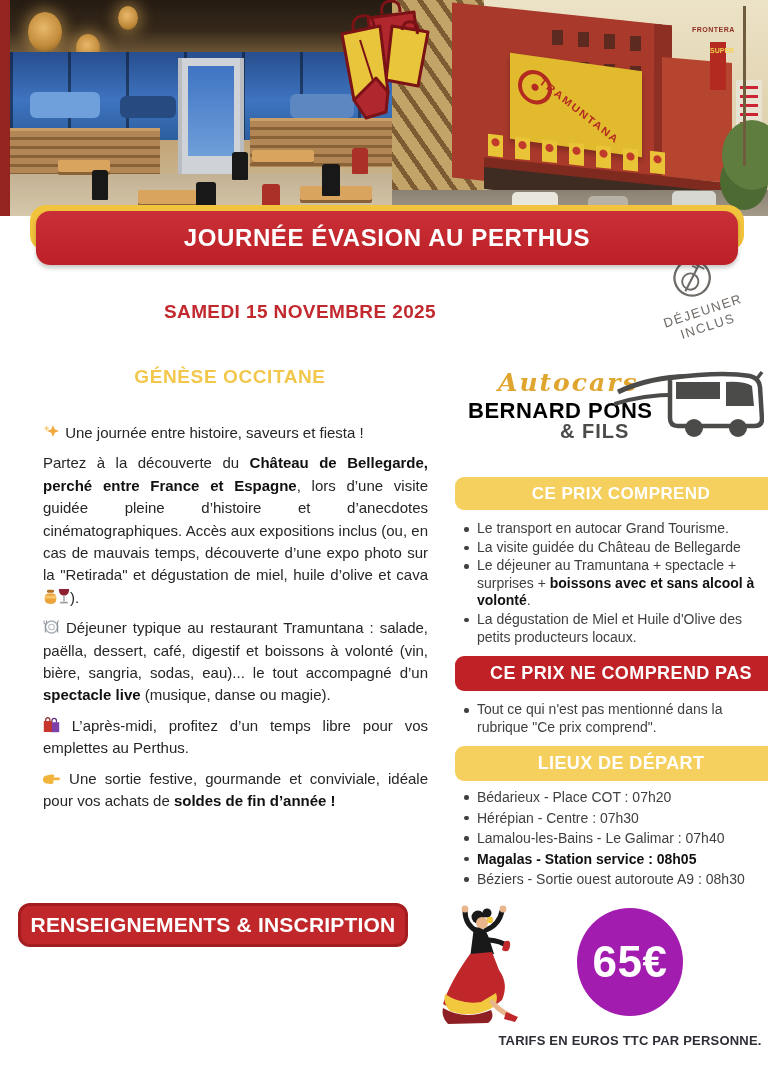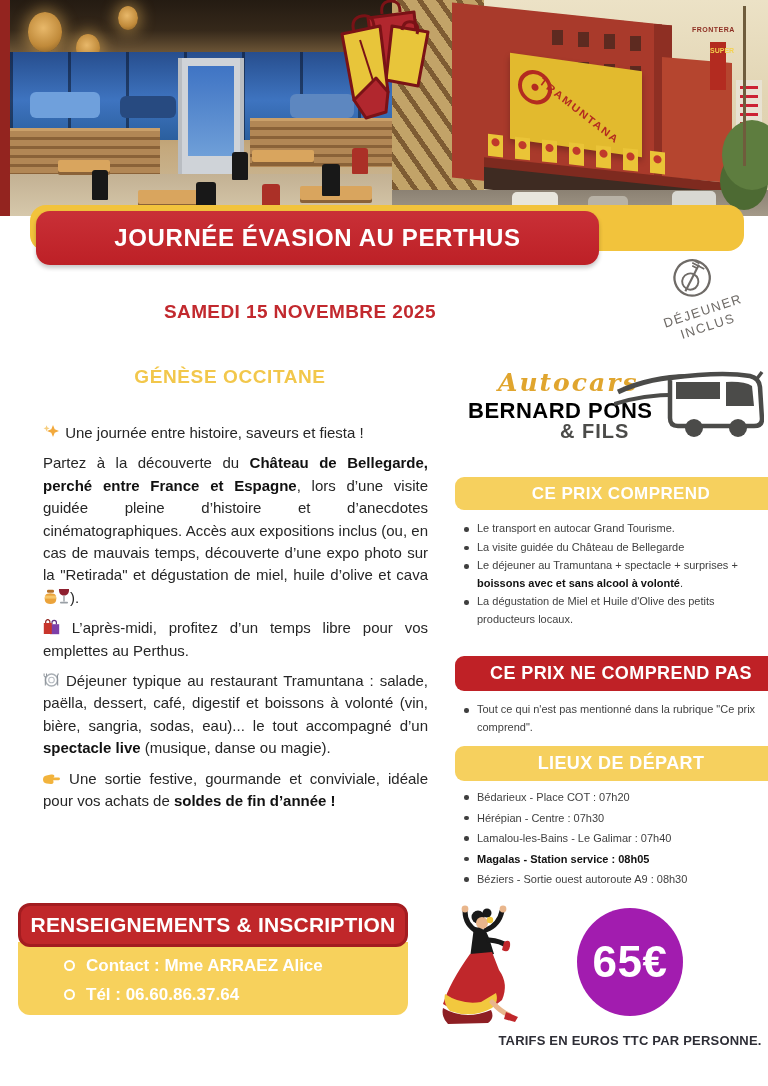--- a/index.html
+++ b/index.html
@@ -55,21 +55,21 @@
   .shopfront{position:absolute;top:182px;left:92px;width:284px;height:22px;background:#3e2b22;transform:skewY(6deg);}
   .road{position:absolute;bottom:0;left:0;width:376px;height:26px;background:linear-gradient(180deg,#8b8173,#a49a89);}
   .car2{position:absolute;border-radius:5px 5px 2px 2px;}
   .tree{position:absolute;top:120px;right:-14px;width:60px;height:70px;border-radius:50%;background:#5e7d3f;box-shadow:-8px 26px 0 -6px #4d6a33;}
   .pole{position:absolute;top:6px;right:22px;width:3px;height:160px;background:#6f5c3c;}
 
   .bags{position:absolute;top:0;left:330px;width:110px;height:122px;z-index:5;}
 
   
   .title-under{position:absolute;top:205px;left:30px;width:714px;height:46px;border-radius:16px;background:#f2c33c;z-index:6;}
-  .title-banner{position:absolute;top:211px;left:36px;width:563px;height:54px;border-radius:14px;z-index:7;
+  .title-banner{position:absolute;top:211px;left:36px;width:702px;height:54px;border-radius:14px;z-index:7;
                 background:linear-gradient(180deg,#c93037,#bd2026);display:flex;align-items:center;justify-content:center;
                 color:#fff;font-size:24px;font-weight:bold;letter-spacing:.6px;box-shadow:0 3px 4px rgba(0,0,0,.22);}
   .date-line{position:absolute;top:301px;left:0;width:600px;text-align:center;z-index:4;
              color:#c2292e;font-size:19px;font-weight:bold;letter-spacing:.4px;}
 
   
   .stamp{position:absolute;top:256px;left:633px;width:130px;height:110px;z-index:4;}
   .stamp-inner{transform:rotate(-18deg);text-align:center;color:#6f6b67;}
   .stamp-text{font-size:13px;letter-spacing:1.5px;line-height:16px;margin-top:2px;}
 
@@ -90,21 +90,21 @@
   .logo-bus{position:absolute;top:-4px;right:-6px;width:150px;height:86px;}
 
   .banner{position:absolute;left:455px;width:332px;border-radius:9px;color:#fff;font-weight:bold;
           display:flex;align-items:center;justify-content:center;letter-spacing:.4px;text-align:right;}
   .banner.yellow{background:#f6d05e;}
   .banner.red{background:#bf2126;}
   .bn-cpc{top:477px;height:33px;font-size:17px;}
   .bn-ncp{top:656px;height:35px;font-size:18px;}
   .bn-ldd{top:746px;height:35px;font-size:18px;}
 
-  .rlist{position:absolute;left:458px;width:300px;color:#3f3f3f;font-size:11px;}
+  .rlist{position:absolute;left:458px;width:300px;color:#3f3f3f;font-size:14px;}
   .rlist ul{margin:0;padding:0 0 0 19px;list-style:none;}
   .rlist li{position:relative;margin:0 0 1px;}
   .rlist li:before{content:"";position:absolute;left:-13px;top:7px;width:4.5px;height:4.5px;border-radius:50%;background:#3f3f3f;}
   .list-cpc{top:520px;line-height:17.6px;}
   .list-ncp{top:701px;line-height:17.6px;}
   .list-ldd{top:788px;line-height:19.6px;}
 
   
   .insc-banner{position:absolute;top:903px;left:18px;width:390px;height:44px;box-sizing:border-box;
                background:#c0272a;border:3px solid #a31c20;border-radius:12px;display:flex;align-items:center;
@@ -232,31 +232,31 @@
       <p><span>Partez à la découverte du </span><span class="b">Château de Bellegarde, perché entre France et Espagne</span><span>, lors d’une visite guidée pleine d’histoire et d’anecdotes cinématographiques. Accès aux expositions inclus (ou, en cas de mauvais temps, découverte d’une expo photo sur la "Retirada" et dégustation de miel, huile d’olive et cava </span><span class="ic"><svg width="15" height="16" viewBox="0 0 15 16">
             <rect x="4" y="0.8" width="7" height="3" rx="1.3" fill="#b5722a"></rect>
             <path d="M2.5 6Q1 9 2 12q1 3 5.5 3T13 12q1-3-.5-6-1-1.8-5-1.8T2.5 6Z" fill="#eba33b"></path>
             <rect x="1.9" y="6.6" width="11.2" height="3" fill="#f6c66a"></rect>
           </svg></span><span class="ic"><svg width="12" height="17" viewBox="0 0 12 17">
             <path d="M1 1h10c.4 3.6-1.5 6.6-5 6.6S.6 4.6 1 1z" fill="#8e1f2f"></path>
             <rect x="5.3" y="7.6" width="1.4" height="6" fill="#9aa0a6"></rect>
             <rect x="2" y="13.8" width="8" height="1.7" rx=".8" fill="#9aa0a6"></rect>
           </svg></span><span>).</span></p>
       <p><span class="ic"><svg width="17" height="16" viewBox="0 0 17 16">
+            <circle cx="8.5" cy="8" r="6" fill="none" stroke="#aab0b6" stroke-width="1.5"></circle>
+            <circle cx="8.5" cy="8" r="2.8" fill="none" stroke="#b9bec4" stroke-width="1.1"></circle>
+            <path d="M1.1 1.5v2.3q0 1 1.2 1m1.2-3.3v2.3q0 1-1.2 1m0 0v8.7" stroke="#8a9097" stroke-width="1" fill="none"></path>
+            <path d="M15.4 1.5q-1.6 2.5-.8 5l.1 7" stroke="#8a9097" stroke-width="1.1" fill="none"></path>
+          </svg></span><span> Déjeuner typique au restaurant Tramuntana : salade, paëlla, dessert, café, digestif et boissons à volonté (vin, bière, sangria, sodas, eau)... le tout accompagné d’un </span><span class="b">spectacle live</span><span> (musique, danse ou magie).</span></p>
+      <p><span class="ic"><svg width="17" height="16" viewBox="0 0 17 16">
             <path d="M7 5.2h9.2v10H7z" fill="#7d3fa8"></path>
             <path d="M9 5.2V3.6a2.2 2.2 0 014.4 0v1.6" fill="none" stroke="#5e2f80" stroke-width="1.2"></path>
             <path d="M.8 4h8v11h-8z" fill="#c8352c"></path>
             <path d="M2.7 4V2.8a2.1 2.1 0 014.2 0V4" fill="none" stroke="#8e1f1a" stroke-width="1.2"></path>
           </svg></span><span> L’après-midi, profitez d’un temps libre pour vos emplettes au Perthus.</span></p>
-      <p><span class="ic"><svg width="17" height="16" viewBox="0 0 17 16">
-            <circle cx="8.5" cy="8" r="6" fill="none" stroke="#aab0b6" stroke-width="1.5"></circle>
-            <circle cx="8.5" cy="8" r="2.8" fill="none" stroke="#b9bec4" stroke-width="1.1"></circle>
-            <path d="M1.1 1.5v2.3q0 1 1.2 1m1.2-3.3v2.3q0 1-1.2 1m0 0v8.7" stroke="#8a9097" stroke-width="1" fill="none"></path>
-            <path d="M15.4 1.5q-1.6 2.5-.8 5l.1 7" stroke="#8a9097" stroke-width="1.1" fill="none"></path>
-          </svg></span><span> Déjeuner typique au restaurant Tramuntana : salade, paëlla, dessert, café, digestif et boissons à volonté (vin, bière, sangria, sodas, eau)... le tout accompagné d’un </span><span class="b">spectacle live</span><span> (musique, danse ou magie).</span></p>
       <p><span class="ic"><svg width="18" height="14" viewBox="0 0 18 14">
             <path fill="#f2b33c" d="M0 7.5Q0 4 3.5 3.4L8 2.6q3.5-.6 3.4 1.5 0 .9-1 1.3h5.2a1.4 1.4 0 110 2.8h-5.4q1.3 4-2.4 3.8l-4.3-.4Q0 11 0 7.5z"></path>
           </svg></span><span>  Une sortie festive, gourmande et conviviale, idéale pour vos achats de </span><span class="b">soldes de fin d’année !</span></p>
     </div>
 
   <div class="logo">
     <div class="logo-script">Autocars</div>
     <div class="logo-name">BERNARD PONS</div>
     <div class="logo-suffix">&amp; FILS</div>
     <div class="logo-bus">
@@ -295,26 +295,20 @@
     <ul>
         <li><span>Bédarieux - Place COT : 07h20</span></li>
         <li><span>Hérépian - Centre : 07h30</span></li>
         <li><span>Lamalou-les-Bains - Le Galimar : 07h40</span></li>
         <li><span class="b">Magalas - Station service : 08h05</span></li>
         <li><span>Béziers - Sortie ouest autoroute A9 : 08h30</span></li>
       </ul>
   </div>
 
   <div class="insc-banner">RENSEIGNEMENTS &amp; INSCRIPTION</div>
-  <div class="insc-box">
-    <ul>
-        <li><span>Contact : Mme ARRAEZ Alice</span></li>
-        <li><span>Tél : 06.60.86.37.64</span></li>
-      </ul>
-  </div>
 
   <div class="dancer">
     <svg width="90" height="142" viewBox="0 0 90 142">
       <path d="M44 36 q-13 -7 -13 -21" stroke="#191919" stroke-width="5" fill="none" stroke-linecap="round"></path>
       <circle cx="31" cy="13" r="3.4" fill="#e9b68c"></circle>
       <path d="M52 34 q13 -5 16 -19" stroke="#191919" stroke-width="5" fill="none" stroke-linecap="round"></path>
       <circle cx="69" cy="13" r="3.4" fill="#e9b68c"></circle>
       <circle cx="44" cy="21" r="6.5" fill="#191919"></circle>
       <circle cx="53" cy="17" r="4.5" fill="#191919"></circle>
       <circle cx="48" cy="27" r="6" fill="#e9b68c"></circle>

